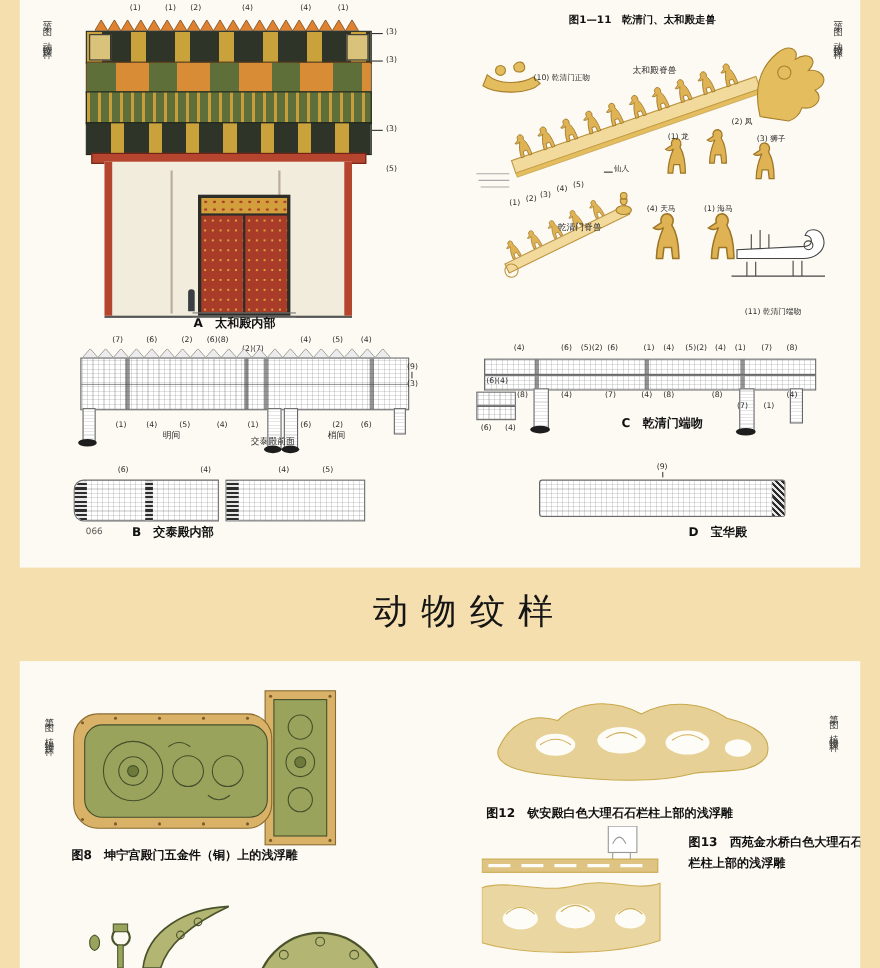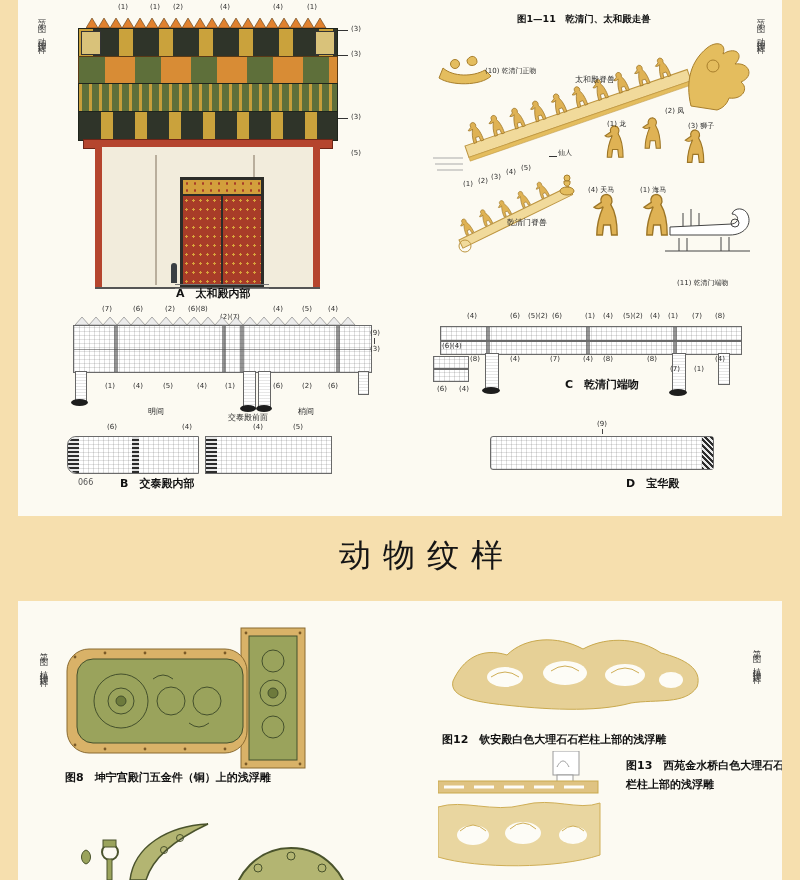--- a/index.html
+++ b/index.html
@@ -3,21 +3,21 @@
 <meta charset="utf-8">
 <style>
   html,body{margin:0;padding:0;background:#f6dfae;}
   .canvas{position:relative;width:800px;height:880px;background:#f6dfae;overflow:hidden;
           font-family:"DejaVu Sans","Liberation Sans",sans-serif;color:#222;}
   .card{position:absolute;left:18px;width:764px;background:#fcfaf2;}
   #card-top{top:0;height:516px;}
   #card-bottom{top:601px;height:279px;overflow:hidden;}
   .vtext{position:absolute;writing-mode:vertical-rl;font-size:8.5px;letter-spacing:2.5px;color:#3a3a3a;line-height:1;}
   .lab{position:absolute;font-size:7px;line-height:1;color:#2b2b2b;white-space:nowrap;}
-  .lab8{font-size:8px;margin-top:16px;}
+  .lab8{font-size:8px;}
   .cap{position:absolute;font-size:11px;line-height:1.3;color:#111;white-space:nowrap;font-weight:600;}
   .pagenum{position:absolute;font-size:8px;color:#555;padding-left:45px;}
   .section-title{position:absolute;left:27px;top:534px;width:800px;text-align:center;
                  font-family:"DejaVu Serif","Liberation Serif",serif;font-size:32px;
                  letter-spacing:12px;color:#151515;}
   .abs{position:absolute;}
   .gry{background:#fff;border:1px solid #6a6a6a;
        background-image:repeating-linear-gradient(0deg,rgba(90,90,90,.18) 0 1px,transparent 1px 4px),
                         repeating-linear-gradient(90deg,rgba(90,90,90,.20) 0 1px,transparent 1px 5px);}
   .leg{position:absolute;background:#fff;border:1px solid #666;

